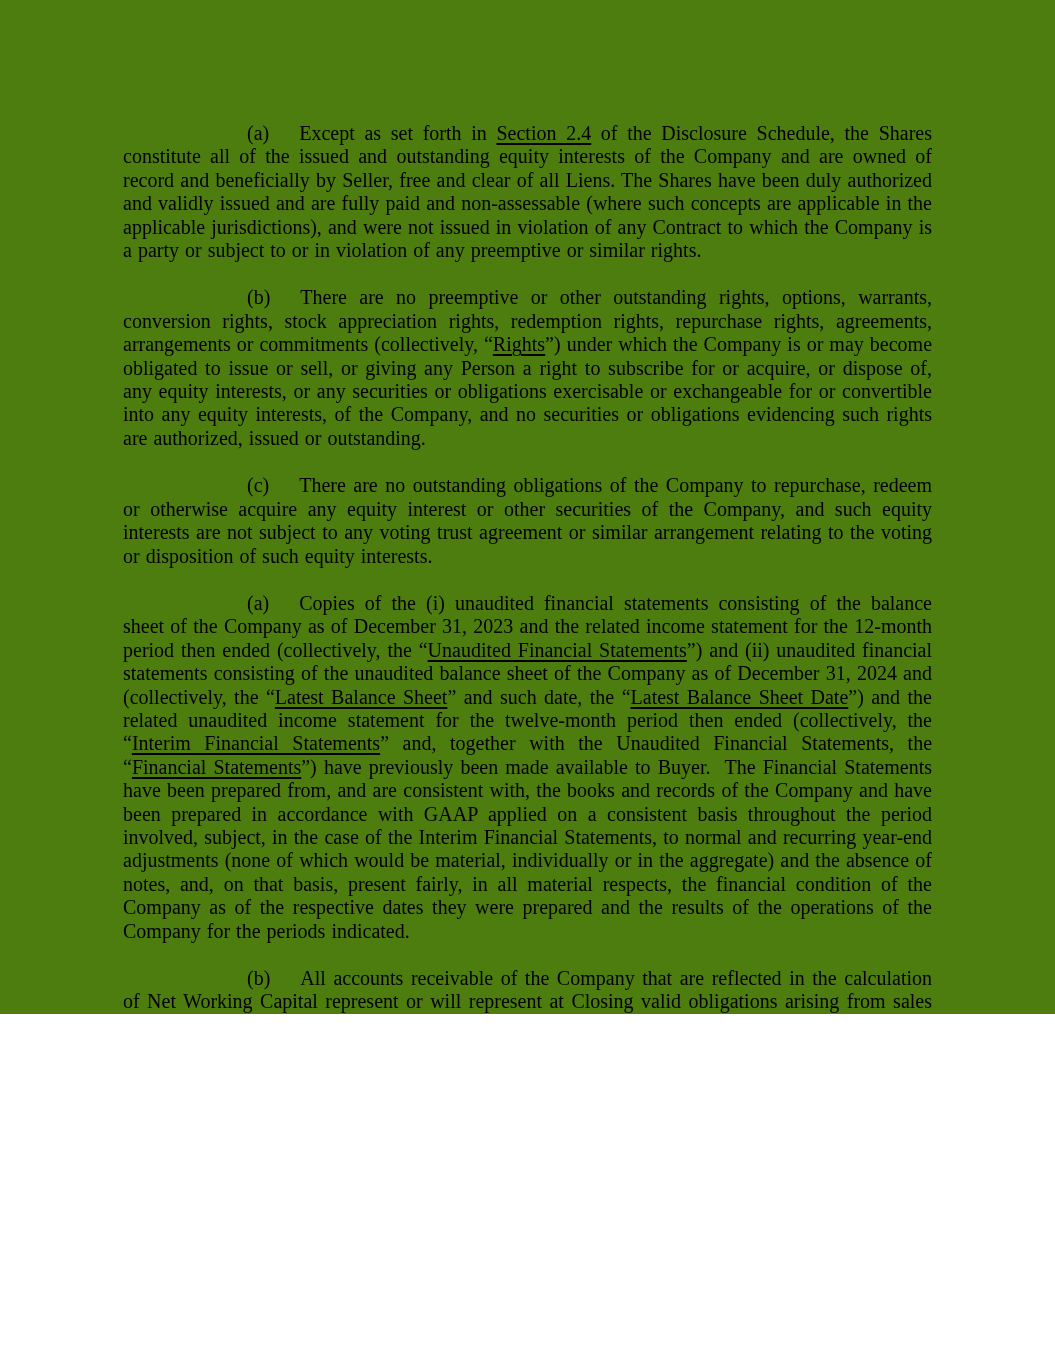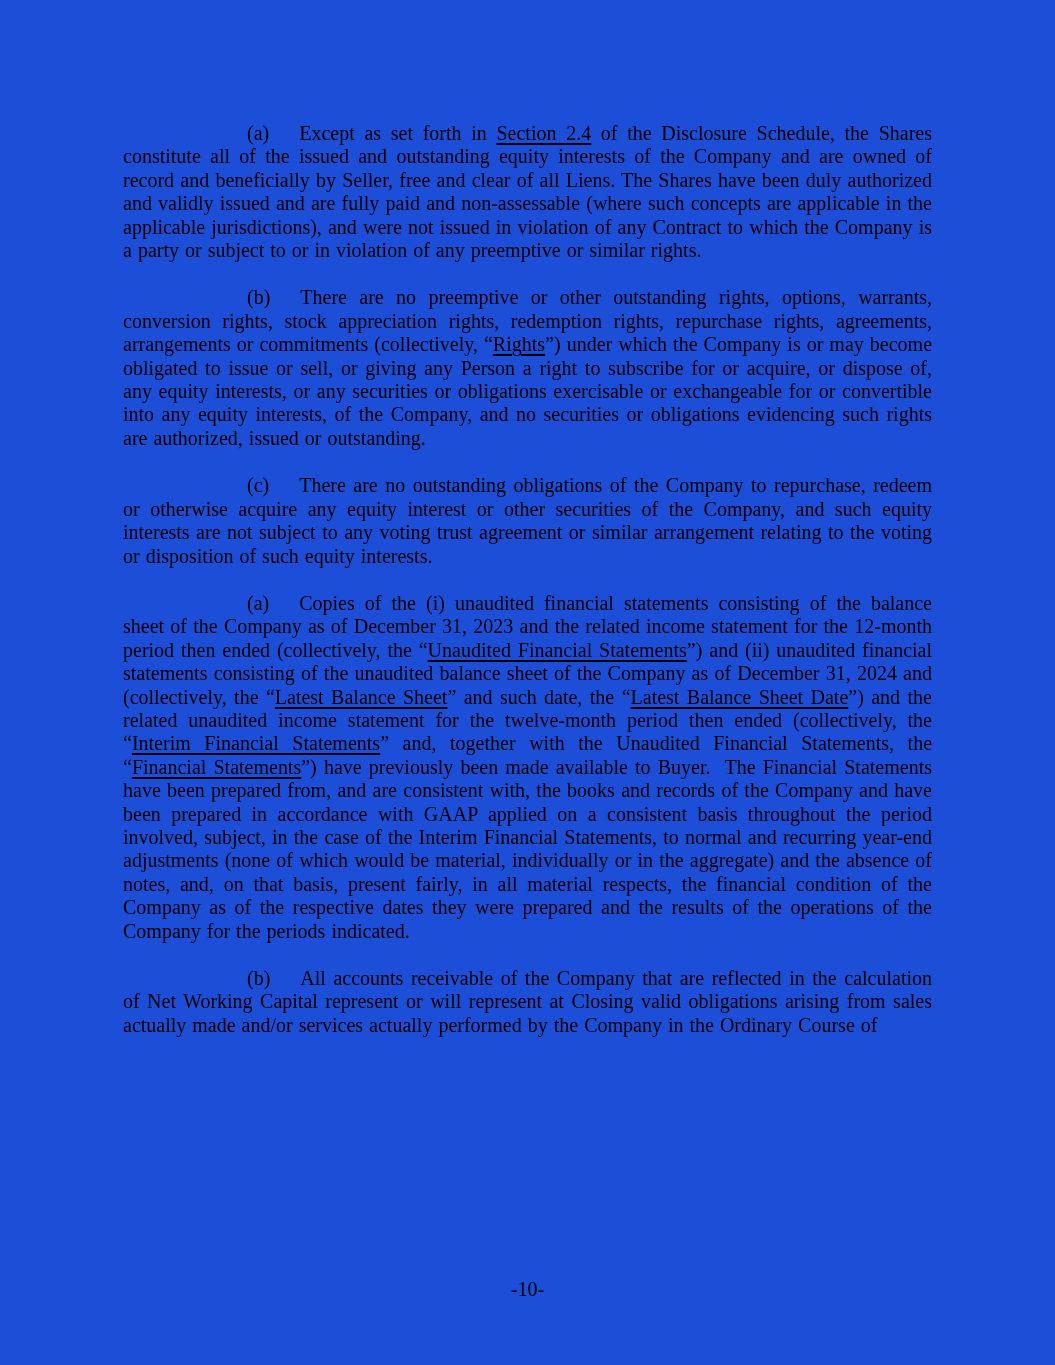--- a/index.html
+++ b/index.html
@@ -2,23 +2,23 @@
 <html><head>
 <meta charset="utf-8">
 <style>
   html, body {
     margin: 0;
     padding: 0;
     background: #ffffff;
   }
   .page {
     width: 1055px;
-    height: 1365px;
+    height: 1014px;
     position: relative;
-    background: #1d4ed8;
+    background: #4d7c0f;
     box-sizing: border-box;
     padding: 122px 123px 0 123px;
     font-family: "Liberation Serif", "DejaVu Serif", serif;
     color: #000000;
     overflow: hidden;
   }
   .page p {
     margin: 0 0 24px 0;
     text-align: justify;
     text-indent: 124px;

